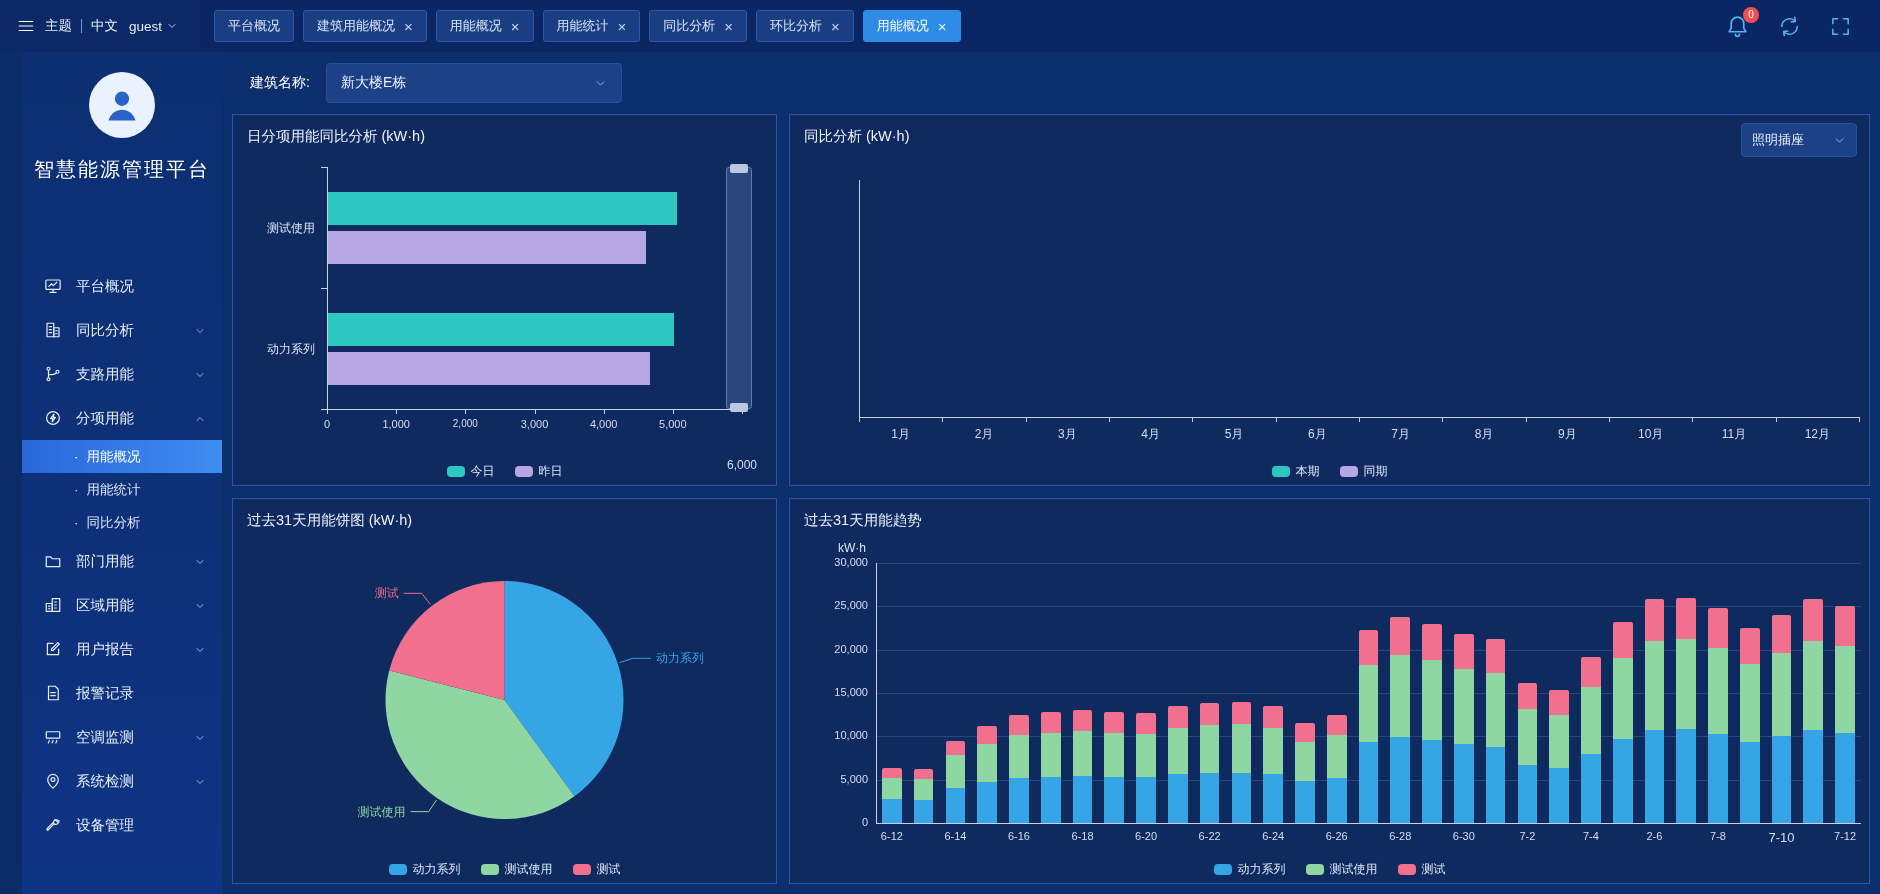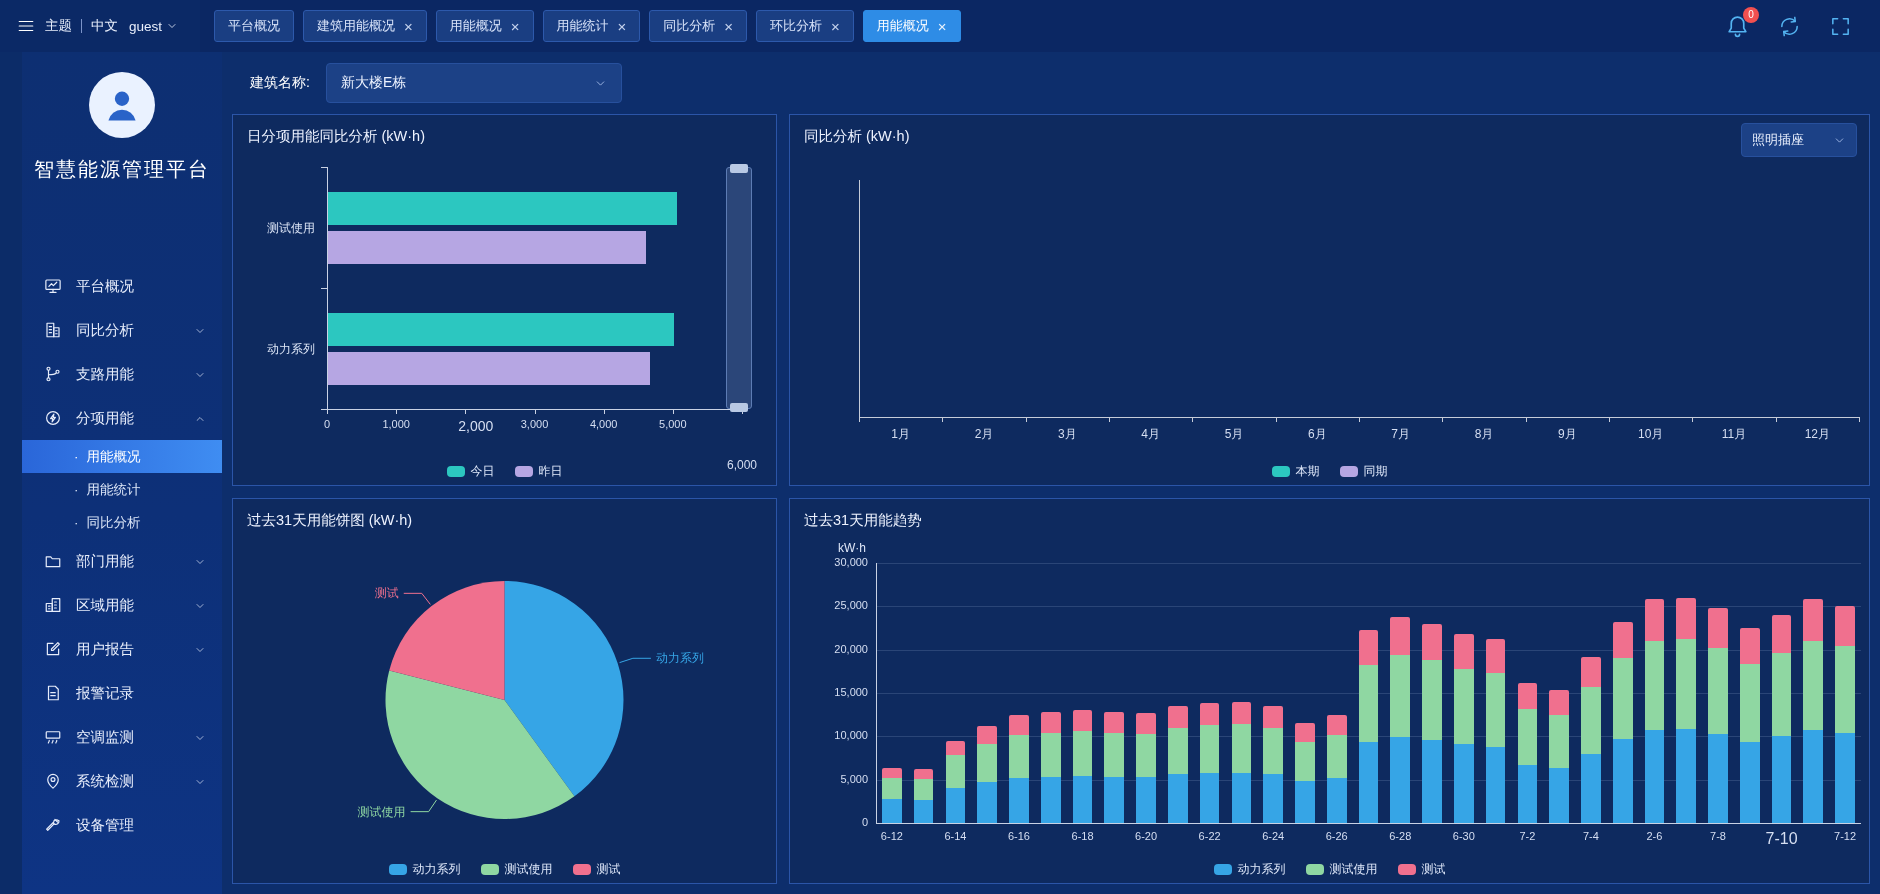--- a/index.html
+++ b/index.html
@@ -285,21 +285,21 @@
               <div style="position: absolute; left: 80px; top: 12px; width: 1px; height: 242px; background: rgb(201, 210, 228);"></div>
               <div style="position: absolute; left: 80px; top: 254px; width: 416px; height: 1px; background: rgb(201, 210, 228);"></div>
               <div style="position: absolute; left: 74px; top: 12px; width: 6px; height: 1px; background: rgb(201, 210, 228);"></div>
               <div style="position: absolute; left: 74px; top: 133px; width: 6px; height: 1px; background: rgb(201, 210, 228);"></div>
               <div style="position: absolute; left: 74px; top: 254px; width: 6px; height: 1px; background: rgb(201, 210, 228);"></div>
               <div style="position: absolute; left: 80px; top: 254px; width: 1px; height: 5px; background: rgb(201, 210, 228);"></div>
               <div style="position: absolute; left: 52px; top: 263px; width: 56px; text-align: center; color: rgb(214, 223, 242); font-size: 11px;">0</div>
               <div style="position: absolute; left: 149.167px; top: 254px; width: 1px; height: 5px; background: rgb(201, 210, 228);"></div>
               <div style="position: absolute; left: 121.167px; top: 263px; width: 56px; text-align: center; color: rgb(214, 223, 242); font-size: 11px;">1,000</div>
               <div style="position: absolute; left: 218.333px; top: 254px; width: 1px; height: 5px; background: rgb(201, 210, 228);"></div>
-              <div style="position: absolute; left: 190.333px; top: 263px; width: 56px; text-align: right; color: rgb(214, 223, 242); font-size: 14px;">2,000</div>
+              <div style="position: absolute; left: 190.333px; top: 263px; width: 56px; text-align: center; color: rgb(214, 223, 242); font-size: 10px;">2,000</div>
               <div style="position: absolute; left: 287.5px; top: 254px; width: 1px; height: 5px; background: rgb(201, 210, 228);"></div>
               <div style="position: absolute; left: 259.5px; top: 263px; width: 56px; text-align: center; color: rgb(214, 223, 242); font-size: 11px;">3,000</div>
               <div style="position: absolute; left: 356.667px; top: 254px; width: 1px; height: 5px; background: rgb(201, 210, 228);"></div>
               <div style="position: absolute; left: 328.667px; top: 263px; width: 56px; text-align: center; color: rgb(214, 223, 242); font-size: 11px;">4,000</div>
               <div style="position: absolute; left: 425.833px; top: 254px; width: 1px; height: 5px; background: rgb(201, 210, 228);"></div>
               <div style="position: absolute; left: 397.833px; top: 263px; width: 56px; text-align: center; color: rgb(214, 223, 242); font-size: 11px;">5,000</div>
               <div style="position: absolute; left: 495px; top: 254px; width: 1px; height: 5px; background: rgb(201, 210, 228);"></div>
               <div style="position: absolute; left: 467px; top: 263px; width: 56px; text-align: center; color: rgb(214, 223, 242); font-size: 12px; margin-top: 40px;">6,000</div>
               <div style="position: absolute; left: 0px; top: 64.5px; width: 68px; text-align: right; color: rgb(221, 230, 247); font-size: 12px;">测试使用</div>
               <div style="position: absolute; left: 81px; top: 36.5px; width: 349.292px; height: 33px; background: rgb(44, 199, 192);"></div>
@@ -516,21 +516,21 @@
               <div style="position: absolute; left: 904.166px; top: 194.733px; width: 19.7px; height: 89.2667px; background: rgb(54, 165, 230); border-radius: 0px;"></div>
               <div style="position: absolute; left: 904.166px; top: 108.933px; width: 19.7px; height: 85.8px; background: rgb(143, 215, 162); border-radius: 0px;"></div>
               <div style="position: absolute; left: 904.166px; top: 69.0667px; width: 19.7px; height: 39.8667px; background: rgb(240, 112, 142); border-radius: 2px 2px 0px 0px;"></div>
               <div style="position: absolute; left: 890.016px; top: 291px; width: 48px; text-align: center; color: rgb(214, 223, 242); font-size: 11px;">7-8</div>
               <div style="position: absolute; left: 935.94px; top: 202.533px; width: 19.7px; height: 81.4667px; background: rgb(54, 165, 230); border-radius: 0px;"></div>
               <div style="position: absolute; left: 935.94px; top: 124.533px; width: 19.7px; height: 78px; background: rgb(143, 215, 162); border-radius: 0px;"></div>
               <div style="position: absolute; left: 935.94px; top: 89px; width: 19.7px; height: 35.5333px; background: rgb(240, 112, 142); border-radius: 2px 2px 0px 0px;"></div>
               <div style="position: absolute; left: 967.715px; top: 197.333px; width: 19.7px; height: 86.6667px; background: rgb(54, 165, 230); border-radius: 0px;"></div>
               <div style="position: absolute; left: 967.715px; top: 114.133px; width: 19.7px; height: 83.2px; background: rgb(143, 215, 162); border-radius: 0px;"></div>
               <div style="position: absolute; left: 967.715px; top: 76px; width: 19.7px; height: 38.1333px; background: rgb(240, 112, 142); border-radius: 2px 2px 0px 0px;"></div>
-              <div style="position: absolute; left: 953.565px; top: 291px; width: 48px; text-align: center; color: rgb(214, 223, 242); font-size: 16px;">7-10</div>
+              <div style="position: absolute; left: 953.565px; top: 291px; width: 48px; text-align: center; color: rgb(214, 223, 242); font-size: 13px;">7-10</div>
               <div style="position: absolute; left: 999.489px; top: 191.267px; width: 19.7px; height: 92.7333px; background: rgb(54, 165, 230); border-radius: 0px;"></div>
               <div style="position: absolute; left: 999.489px; top: 102px; width: 19.7px; height: 89.2667px; background: rgb(143, 215, 162); border-radius: 0px;"></div>
               <div style="position: absolute; left: 999.489px; top: 60.4px; width: 19.7px; height: 41.6px; background: rgb(240, 112, 142); border-radius: 2px 2px 0px 0px;"></div>
               <div style="position: absolute; left: 1031.26px; top: 193.867px; width: 19.7px; height: 90.1333px; background: rgb(54, 165, 230); border-radius: 0px;"></div>
               <div style="position: absolute; left: 1031.26px; top: 107.2px; width: 19.7px; height: 86.6667px; background: rgb(143, 215, 162); border-radius: 0px;"></div>
               <div style="position: absolute; left: 1031.26px; top: 67.3333px; width: 19.7px; height: 39.8667px; background: rgb(240, 112, 142); border-radius: 2px 2px 0px 0px;"></div>
               <div style="position: absolute; left: 1017.11px; top: 291px; width: 48px; text-align: center; color: rgb(214, 223, 242); font-size: 11px;">7-12</div>
             </div>
           <div class="legend">
               <span class="legend-item">

